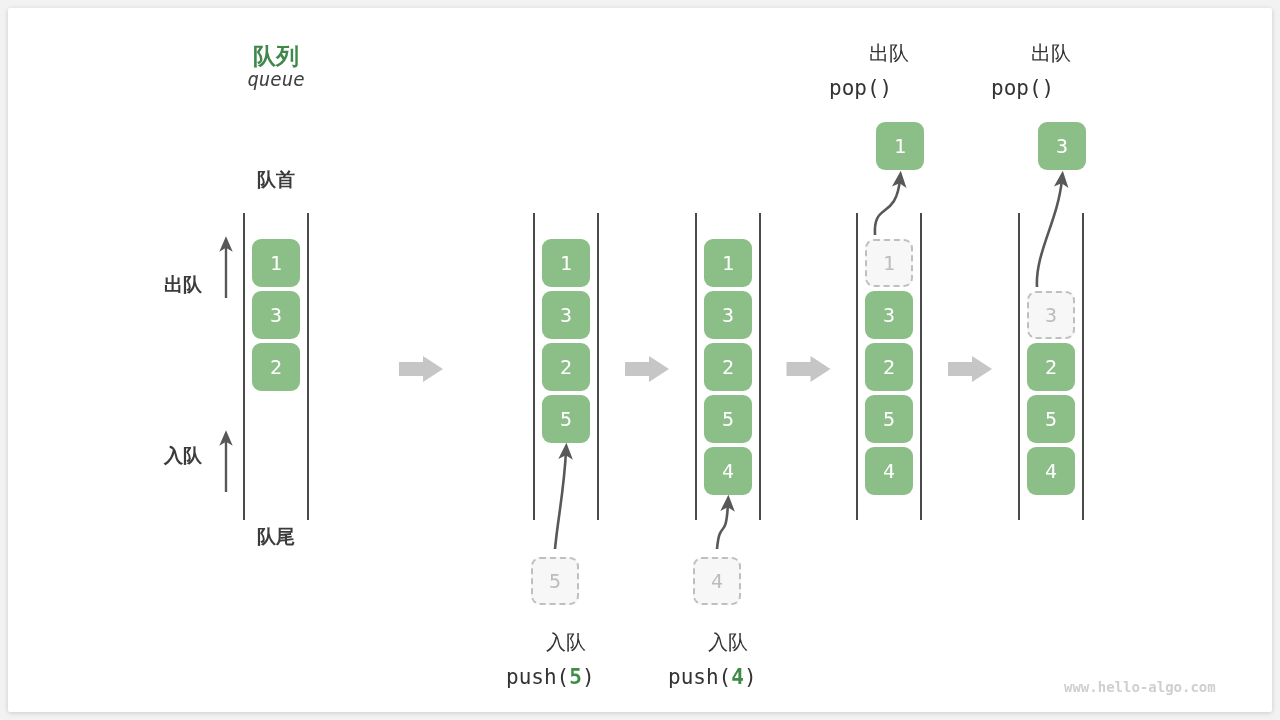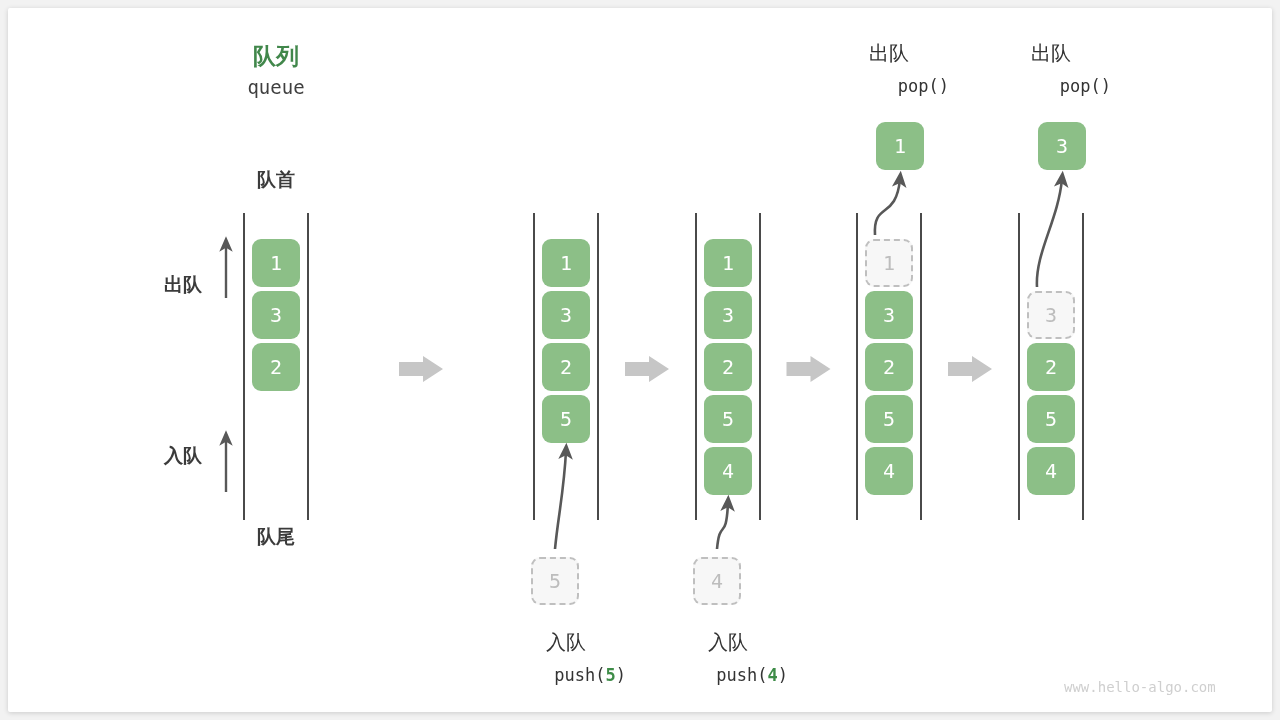--- a/index.html
+++ b/index.html
@@ -55,23 +55,23 @@
   }
   .op-cn {
     font-family: "Liberation Sans", sans-serif;
     font-size: 20px;
     color: #333333;
     text-align: center;
     white-space: nowrap;
   }
   .op-code {
     font-family: "DejaVu Sans Mono", monospace;
-    font-size: 17px;
+    font-size: 21px;
     color: #333333;
-    text-align: right;
+    text-align: left;
     white-space: nowrap;
   }
   .op-code .num { color: #3e8c48; font-weight: bold; }
   .watermark {
     font-family: "DejaVu Sans Mono", monospace;
     font-size: 14px;
     color: #cfcfcf;
     white-space: nowrap;
   }
 
@@ -111,21 +111,21 @@
     pointer-events: none;
   }
 </style>
 </head>
 <body>
 
 <div id="stage">
   <div id="card">
 
     <div class="abs title-cn" style="left:168px; top:33px; width:200px;">队列</div>
-    <div class="abs title-en" style="left:168px; top:68px; width:200px;">queue</div>
+    <div class="abs title-en" style="left:168px; top:60px; width:200px;font-style:italic;">queue</div>
 
     <div class="abs lbl-cn" style="left:218px; top:159px; width:100px;">队首</div>
     <div class="abs lbl-cn" style="left:218px; top:516px; width:100px;">队尾</div>
 
     <div class="abs lbl-cn" style="left:142px; top:264px; width:66px;">出队</div>
     <div class="abs lbl-cn" style="left:142px; top:435px; width:66px;">入队</div>
 
     <div class="abs op-cn" style="left:821px; top:32px; width:120px;">出队</div>
     <div class="abs op-code" style="left:821px; top:68px; width:120px;">
       <span>pop(</span><span class="num"></span><span>)</span>
@@ -139,21 +139,21 @@
     <div class="abs op-cn" style="left:498px; top:621px; width:120px;">入队</div>
     <div class="abs op-code" style="left:498px; top:657px; width:120px;">
       <span>push(</span><span class="num">5</span><span>)</span>
     </div>
 
     <div class="abs op-cn" style="left:660px; top:621px; width:120px;">入队</div>
     <div class="abs op-code" style="left:660px; top:657px; width:120px;">
       <span>push(</span><span class="num">4</span><span>)</span>
     </div>
 
-    <div class="abs watermark" style="left:1056px; top:671px;">www.hello-algo.com</div>
+    <div class="abs watermark" style="left:1056px; top:671px;font-weight:bold;">www.hello-algo.com</div>
 
     <div id="dyn">
         <div class="rail" style="left: 235px; top: 205px; height: 307px; background: rgb(74, 74, 74);"></div>
         <div class="rail" style="left: 299px; top: 205px; height: 307px; background: rgb(74, 74, 74);"></div>
         <div class="cell" style="left: 244px; top: 231px;">1</div>
         <div class="cell" style="left: 244px; top: 283px;">3</div>
         <div class="cell" style="left: 244px; top: 335px;">2</div>
         <div class="rail" style="left: 525px; top: 205px; height: 307px; background: rgb(74, 74, 74);"></div>
         <div class="rail" style="left: 589px; top: 205px; height: 307px; background: rgb(74, 74, 74);"></div>
         <div class="cell" style="left: 534px; top: 231px;">1</div>

